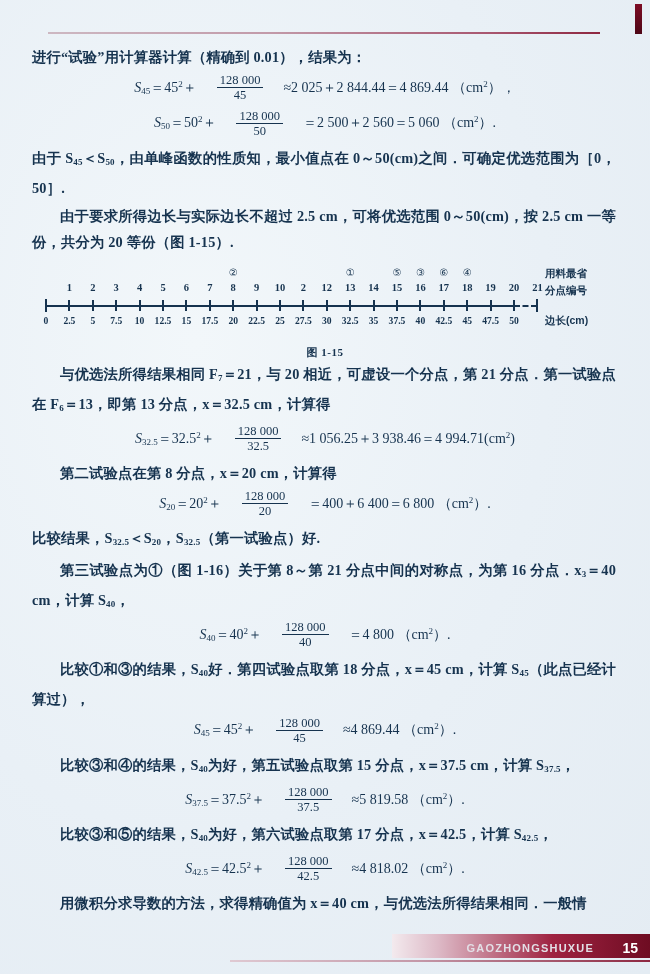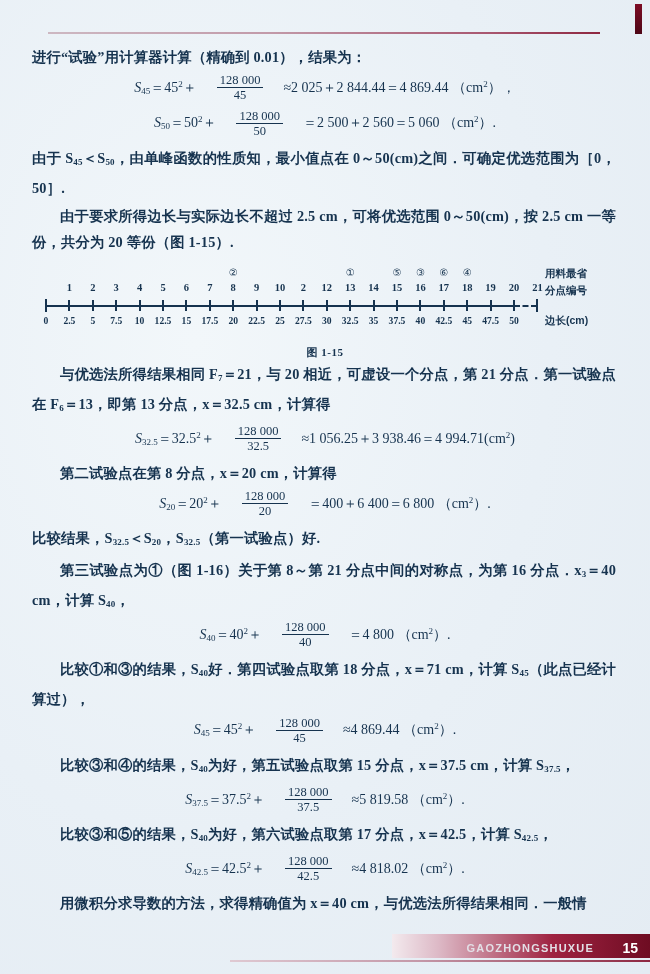--- a/index.html
+++ b/index.html
@@ -268,21 +268,21 @@
     </div>
 
     <p class="para"><span>比较结果，S</span><sub>32.5</sub><span>＜S</span><sub>20</sub><span>，S</span><sub>32.5</sub><span>（第一试验点）好.</span></p>
 
     <p class="para indent"><span>第三试验点为①（图 1-16）关于第 8～第 21 分点中间的对称点，为第 16 分点．x</span><sub>3</sub><span>＝40 cm，计算 S</span><sub>40</sub><span>，</span></p>
 
     <div class="eq">
       <span class="mi">S</span><sub>40</sub>＝<span>40</span><sup>2</sup>＋<span class="frac"><span class="n">128 000</span><span class="d">40</span></span><span>＝4 800</span>&nbsp;<span>（cm</span><sup>2</sup><span>）.</span>
     </div>
 
-    <p class="para indent"><span>比较①和③的结果，S</span><sub>40</sub><span>好．第四试验点取第 18 分点，x＝71 cm，计算 S</span><sub>45</sub><span>（此点已经计算过），</span></p>
+    <p class="para indent"><span>比较①和③的结果，S</span><sub>40</sub><span>好．第四试验点取第 18 分点，x＝45 cm，计算 S</span><sub>45</sub><span>（此点已经计算过），</span></p>
 
     <div class="eq">
       <span class="mi">S</span><sub>45</sub>＝<span>45</span><sup>2</sup>＋<span class="frac"><span class="n">128 000</span><span class="d">45</span></span><span>≈4 869.44</span>&nbsp;<span>（cm</span><sup>2</sup><span>）.</span>
     </div>
 
     <p class="para indent"><span>比较③和④的结果，S</span><sub>40</sub><span>为好，第五试验点取第 15 分点，x＝37.5 cm，计算 S</span><sub>37.5</sub><span>，</span></p>
 
     <div class="eq">
       <span class="mi">S</span><sub>37.5</sub>＝<span>37.5</span><sup>2</sup>＋<span class="frac"><span class="n">128 000</span><span class="d">37.5</span></span><span>≈5 819.58</span>&nbsp;<span>（cm</span><sup>2</sup><span>）.</span>
     </div>

